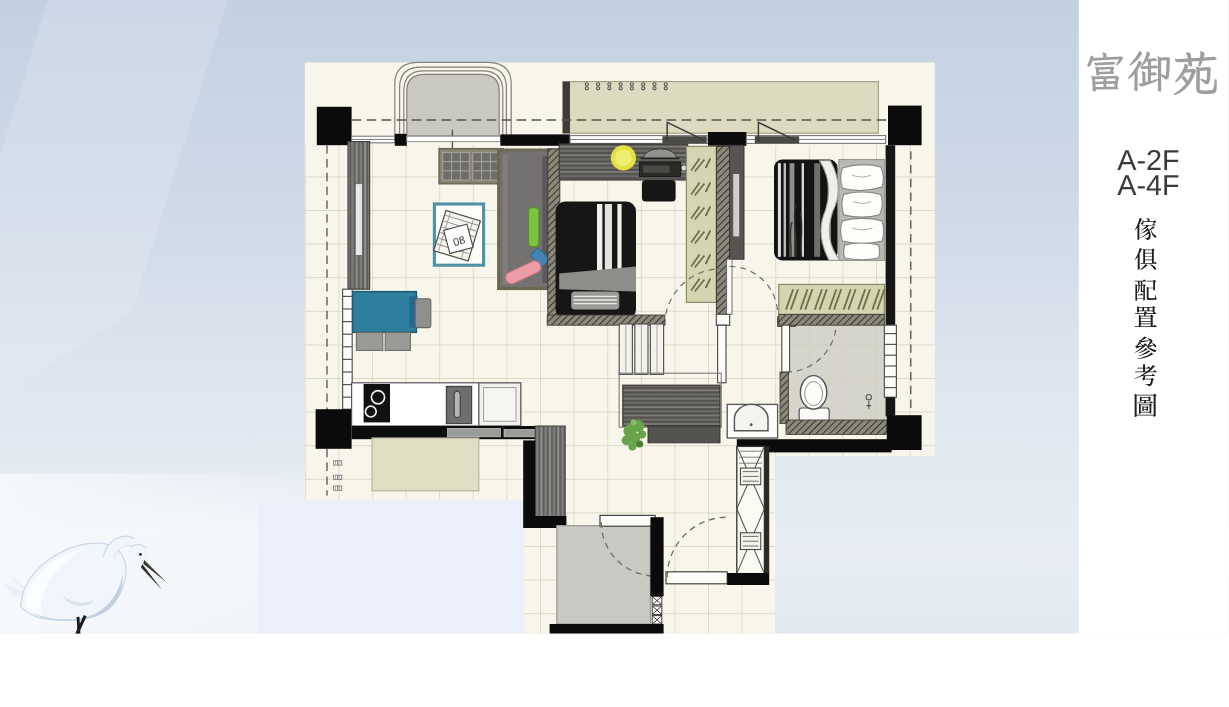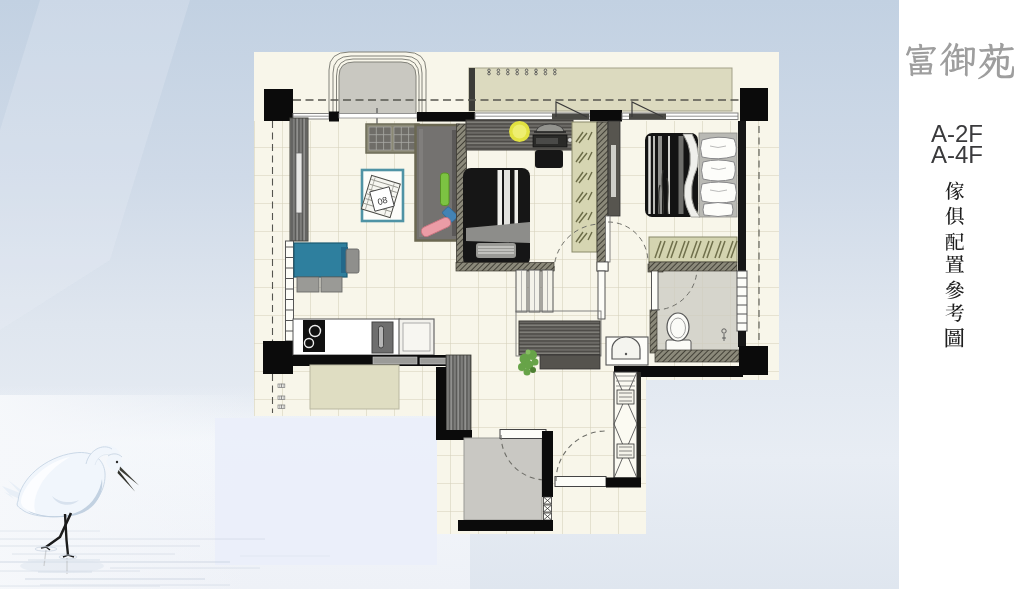--- a/index.html
+++ b/index.html
@@ -1,15 +1,15 @@
 <!DOCTYPE html>
 <html><head><meta charset="utf-8">
 <style>
 html,body{margin:0;padding:0;background:#fff;}
-#page{width:1024px;height:589px;overflow:hidden;position:relative;font-family:"Liberation Sans",sans-serif;}
+#page{width:1024px;height:528px;overflow:hidden;position:relative;font-family:"Liberation Sans",sans-serif;}
 </style></head>
 <body>
 <div id="page">
 <svg width="1024" height="589" viewBox="0 0 1024 589" xmlns="http://www.w3.org/2000/svg">
 <defs>
 <linearGradient id="sky" x1="0" y1="0" x2="0" y2="1">
  <stop offset="0" stop-color="#c2d1e2"></stop>
           <stop offset="0.3" stop-color="#cfdae8"></stop>
  <stop offset="0.55" stop-color="#dfe6ef"></stop>
           <stop offset="0.78" stop-color="#e8edf4"></stop>

